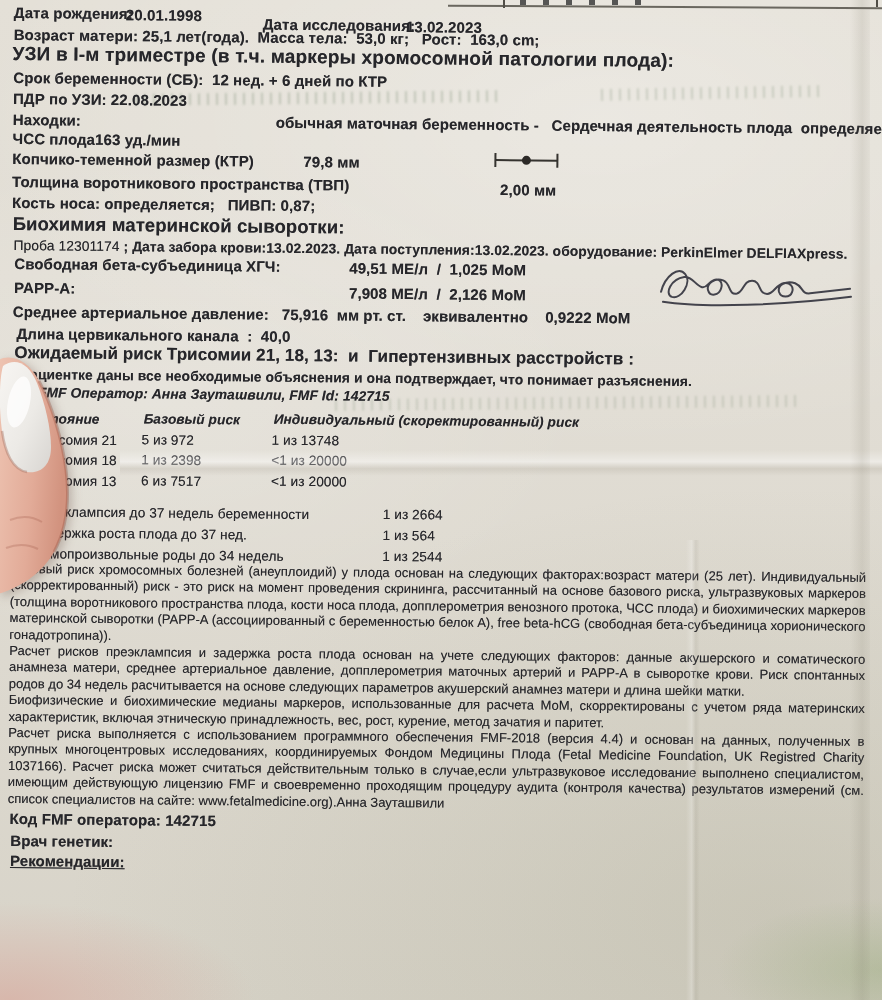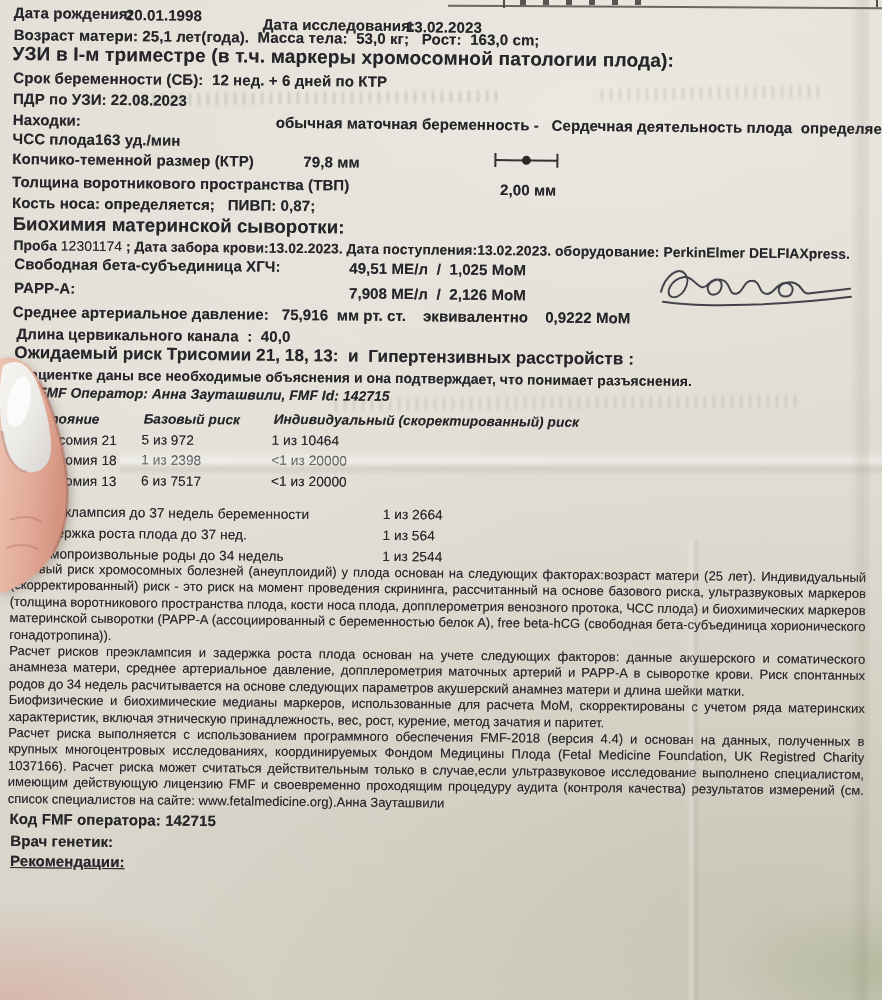--- a/index.html
+++ b/index.html
@@ -84,39 +84,39 @@
       <line x1="3" y1="9" x2="65" y2="9" stroke="#35332f" stroke-width="2"></line>
       <line x1="3" y1="2" x2="3" y2="16" stroke="#35332f" stroke-width="2"></line>
       <line x1="65" y1="2" x2="65" y2="16" stroke="#35332f" stroke-width="2"></line>
       <circle cx="34" cy="9" r="4.5" fill="#2c2a27"></circle>
     </svg>
     <span class="line" style="left:14px;top:173px">Толщина воротникового пространства (ТВП)</span>
     <span class="line" style="left:502px;top:176px">2,00 мм</span>
     <span class="line" style="left:14px;top:194px">Кость носа: определяется;   ПИВП: 0,87;</span>
 
     <span class="line h2" style="left:15px;top:213px">Биохимия материнской сыворотки:</span>
-    <span class="line small" style="left:16px;top:238px"><span style="font-weight:700">Проба </span><span style="font-weight:400">12301174</span><span> ; Дата забора крови:13.02.2023. Дата поступления:13.02.2023. оборудование: PerkinElmer DELFIAXpress.</span></span>
+    <span class="line small" style="left:16px;top:238px"><span style="font-weight:400">Проба </span><span style="font-weight:400">12301174</span><span> ; Дата забора крови:13.02.2023. Дата поступления:13.02.2023. оборудование: PerkinElmer DELFIAXpress.</span></span>
     <span class="line" style="left:17px;top:255px">Свободная бета-субъединица ХГЧ:</span>
     <span class="line" style="left:352px;top:256px">49,51 МЕ/л  /  1,025 МоМ</span>
     <span class="line" style="left:17px;top:279px">PAPP-A:</span>
     <span class="line" style="left:352px;top:281px">7,908 МЕ/л  /  2,126 МоМ</span>
     <span class="line" style="left:16px;top:303px">Среднее артериальное давление:   75,916  мм рт. ст.    эквивалентно    0,9222 МоМ</span>
     <span class="line" style="left:20px;top:325px">Длина цервикального канала  :  40,0</span>
 
     <span class="line h3" style="left:18px;top:343px">Ожидаемый риск Трисомии 21, 18, 13:  и  Гипертензивных расстройств :</span>
     <span class="line small" style="left:24px;top:367px">Пациентке даны все необходимые объяснения и она подтверждает, что понимает разъяснения.</span>
     <span class="line small it" style="left:42px;top:385px;font-weight:700">FMF Оператор: Анна Зауташвили, FMF Id: 142715</span>
 
     <span class="line tblhead" style="left:25px;top:411px">Состояние</span>
     <span class="line tblhead" style="left:148px;top:410px">Базовый риск</span>
     <span class="line tblhead" style="left:278px;top:409px">Индивидуальный (скоректированный) риск</span>
 
     <span class="line tbl" style="left:40px;top:432px">Трисомия 21</span>
     <span class="line tbl" style="left:146px;top:431px">5 из 972</span>
-    <span class="line tbl" style="left:276px;top:430px">1 из 10464</span>
+    <span class="line tbl" style="left:276px;top:430px">1 из 13748</span>
 
     <span class="line tbl" style="left:40px;top:452px">Трисомия 18</span>
     <span class="line tbl" style="left:146px;top:451px">1 из 2398</span>
     <span class="line tbl" style="left:276px;top:450px">&lt;1 из 20000</span>
 
     <span class="line tbl" style="left:40px;top:473px">Трисомия 13</span>
     <span class="line tbl" style="left:146px;top:472px">6 из 7517</span>
     <span class="line tbl" style="left:276px;top:471px">&lt;1 из 20000</span>
 
     <span class="line tbl" style="left:38px;top:504px">Преэклампсия до 37 недель беременности</span>

